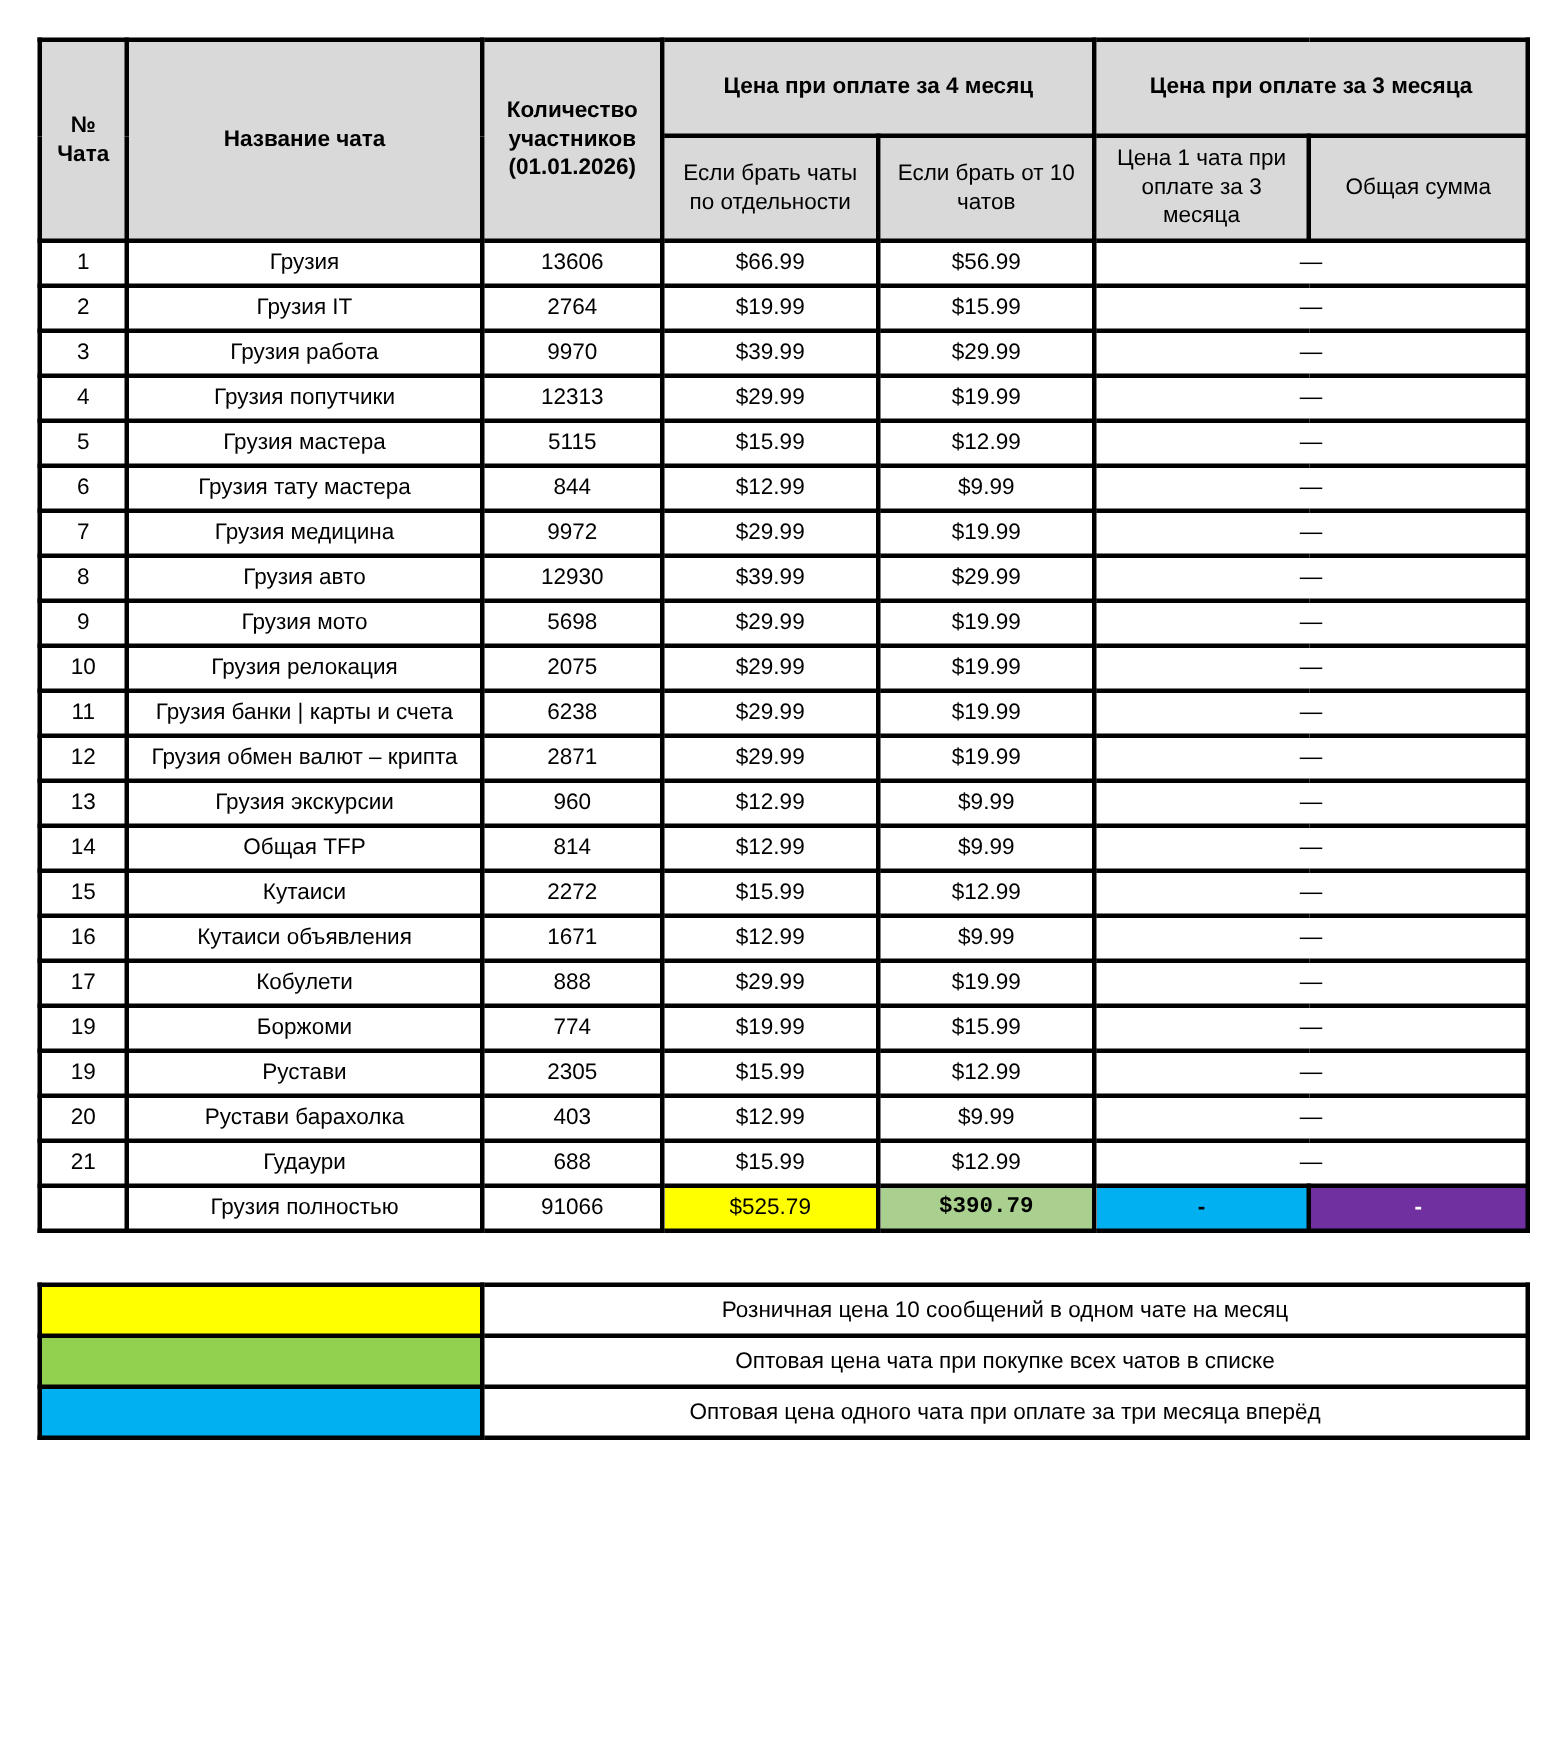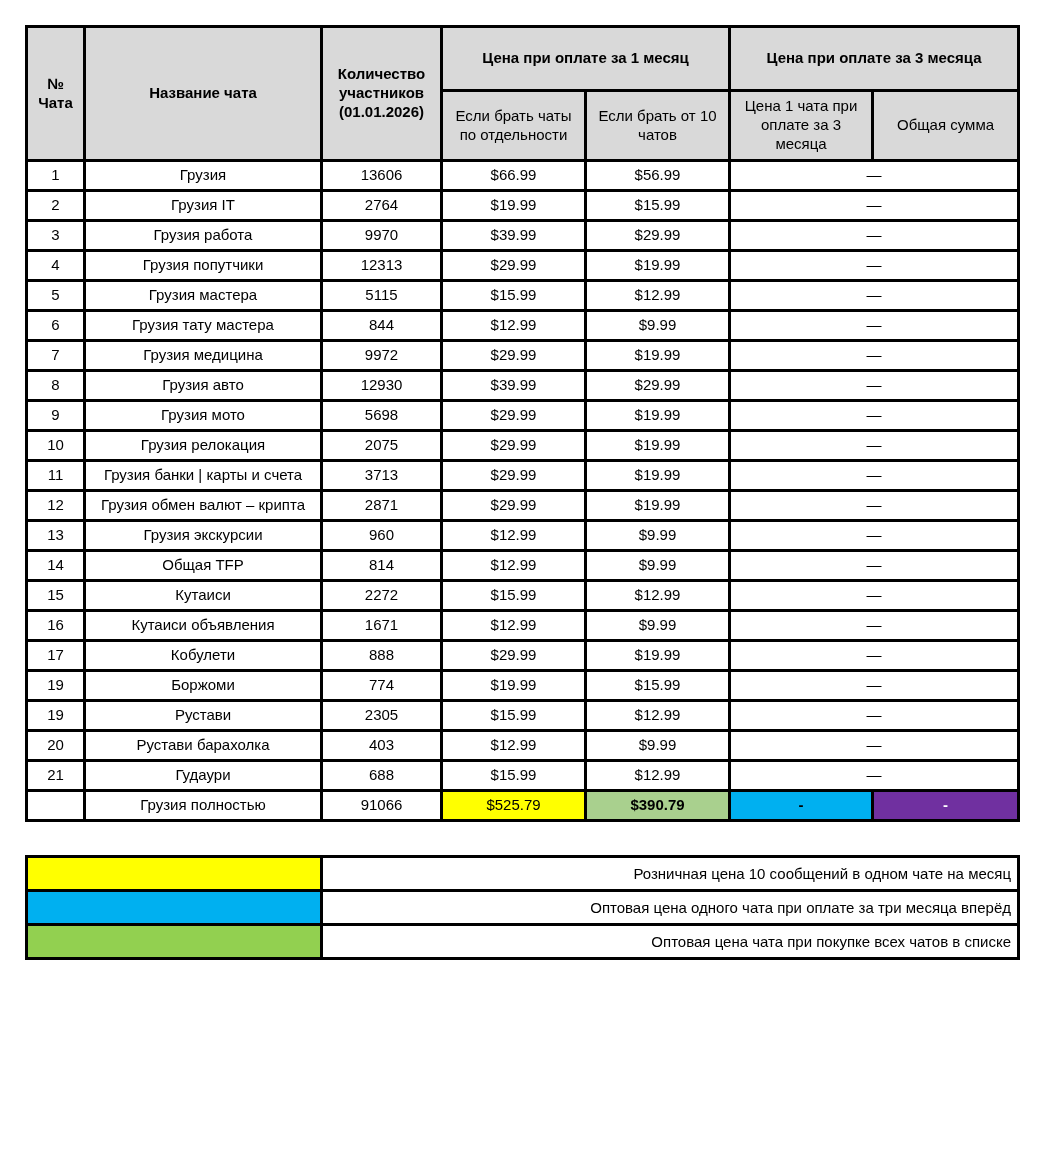--- a/index.html
+++ b/index.html
@@ -52,39 +52,40 @@
     height: 30px;
     background: #ffffff;
   }
   .cell-yellow {
     background: var(--yellow, #FFFF00) !important;
     font-weight: normal;
   }
   .cell-green-total {
     background: var(--green-total, #A9D08E) !important;
     font-weight: bold;
+    font-family: Liberation Mono, monospace;
   }
   .cell-blue {
     background: var(--blue, #00B0F0) !important;
     font-weight: bold;
   }
   .cell-purple {
     background: var(--purple, #7030A0) !important;
     color: #ffffff;
     font-weight: bold;
   }
   .legend-table {
     width: 992px;
     margin-top: 33px;
   }
   .legend-table td {
     border: 3px solid #000000;
     height: 34px;
     font-size: 15px;
-    text-align: right;
+    text-align: center;
     vertical-align: middle;
     padding: 2px 6px;
     box-sizing: border-box;
   }
 </style>
 </head>
 <body>
 
 <div class="page">
 
@@ -96,21 +97,21 @@
       <col style="width:144px">
       <col style="width:144px">
       <col style="width:143px">
       <col style="width:146px">
     </colgroup>
     <thead>
       <tr class="hrow1">
         <th rowspan="2" class="span-both">№ Чата</th>
         <th rowspan="2" class="span-both">Название чата</th>
         <th rowspan="2" class="span-both">Количество участников (01.01.2026)</th>
-        <th colspan="2" class="group">Цена при оплате за 1 месяц</th>
+        <th colspan="2" class="group">Цена при оплате за 4 месяц</th>
         <th colspan="2" class="group">Цена при оплате за 3 месяца</th>
       </tr>
       <tr class="hrow2">
         <th>Если брать чаты по отдельности</th>
         <th>Если брать от 10 чатов</th>
         <th>Цена 1 чата при оплате за 3 месяца</th>
         <th>Общая сумма</th>
       </tr>
     </thead>
     <tbody id="table-body">
@@ -190,21 +191,21 @@
           <td>10</td>
           <td>Грузия релокация</td>
           <td>2075</td>
           <td>$29.99</td>
           <td>$19.99</td>
           <td colspan="2">—</td>
         </tr>
         <tr>
           <td>11</td>
           <td>Грузия банки | карты и счета</td>
-          <td>3713</td>
+          <td>6238</td>
           <td>$29.99</td>
           <td>$19.99</td>
           <td colspan="2">—</td>
         </tr>
         <tr>
           <td>12</td>
           <td>Грузия обмен валют – крипта</td>
           <td>2871</td>
           <td>$29.99</td>
           <td>$19.99</td>
@@ -298,23 +299,23 @@
     <colgroup>
       <col style="width:295px">
       <col style="width:697px">
     </colgroup>
     <tbody id="legend-body">
         <tr>
           <td style="background: rgb(255, 255, 0);"></td>
           <td>Розничная цена 10 сообщений в одном чате на месяц</td>
         </tr>
         <tr>
+          <td style="background: rgb(146, 208, 80);"></td>
+          <td>Оптовая цена чата при покупке всех чатов в списке</td>
+        </tr>
+        <tr>
           <td style="background: rgb(0, 176, 240);"></td>
           <td>Оптовая цена одного чата при оплате за три месяца вперёд</td>
         </tr>
-        <tr>
-          <td style="background: rgb(146, 208, 80);"></td>
-          <td>Оптовая цена чата при покупке всех чатов в списке</td>
-        </tr>
       </tbody>
   </table>
 
 </div>
 
 </body></html>

